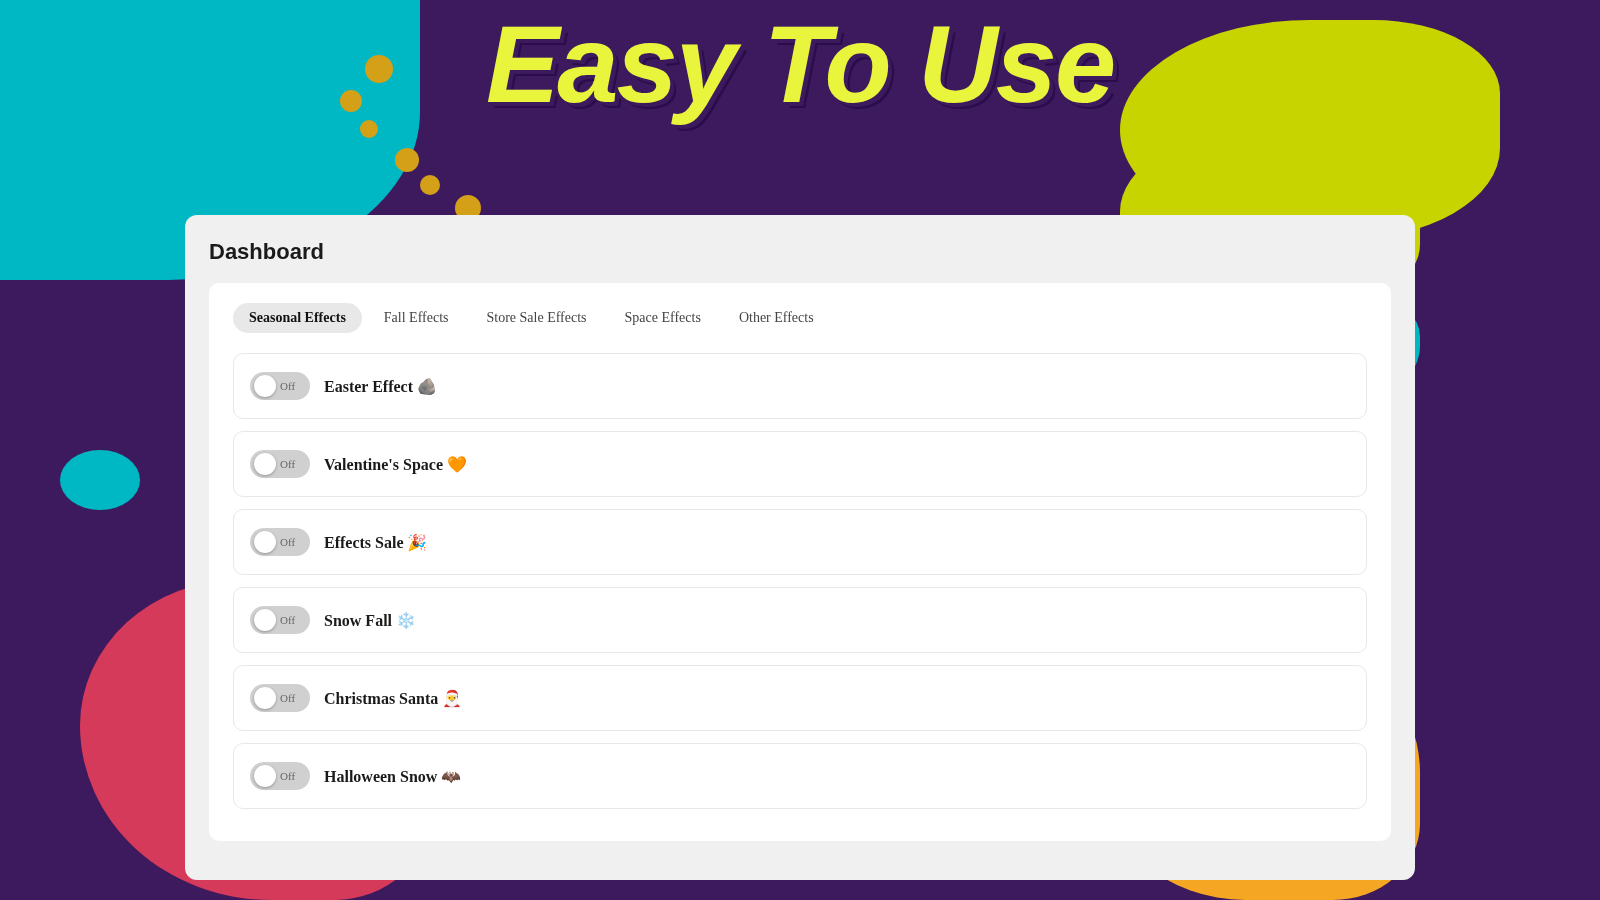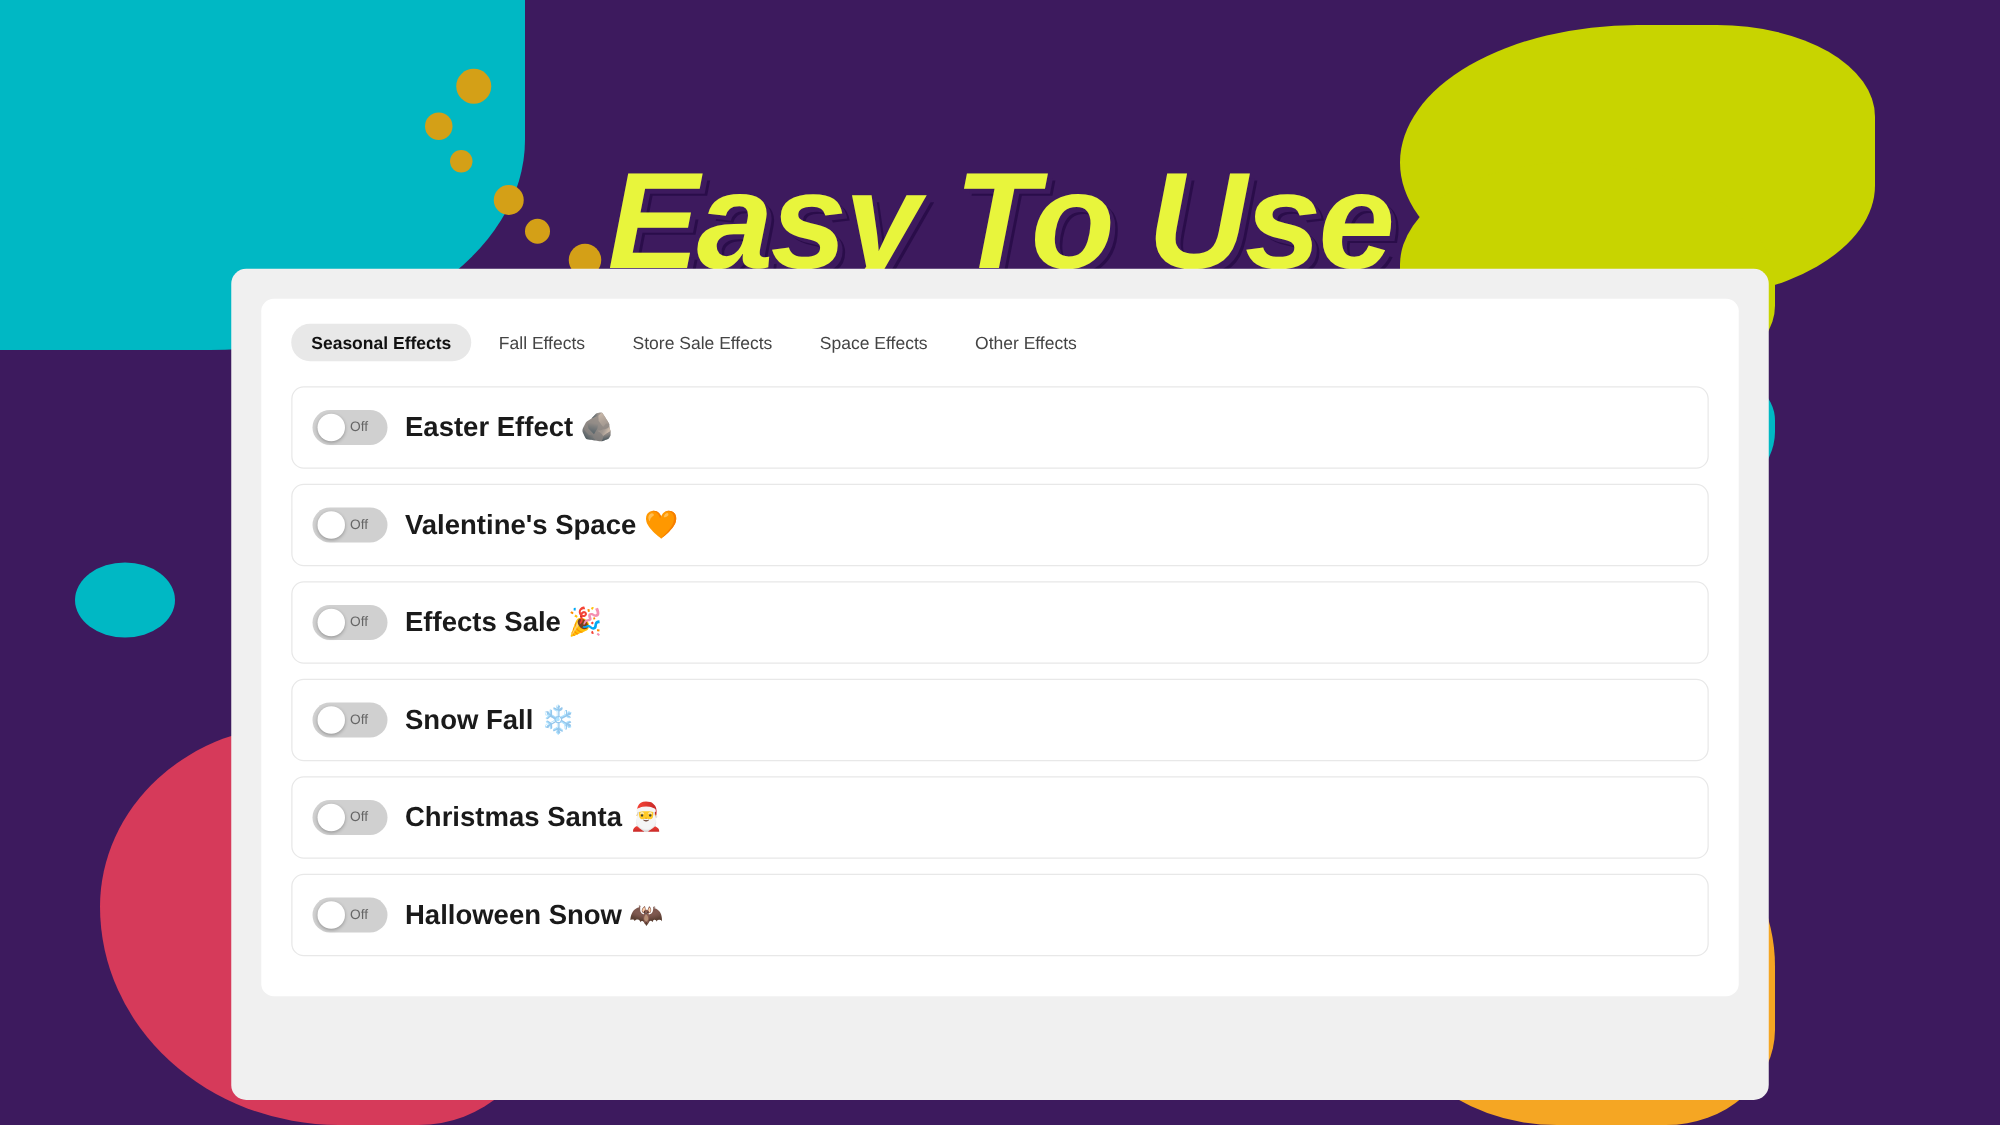--- a/index.html
+++ b/index.html
@@ -101,21 +101,21 @@
     }
 
     
     .hero {
       position: absolute;
       top: 0;
       left: 0;
       right: 0;
       height: 240px;
       display: flex;
-      align-items: flex-end;
+      align-items: flex-start;
       justify-content: center;
       z-index: 2;
     }
 
     .hero-title {
       font-size: 110px;
       font-weight: 900;
       color: #e8f53c;
       text-shadow: 4px 4px 0px #3d1a5e, 6px 6px 0px #2a0d4a;
       font-style: italic;
@@ -142,20 +142,21 @@
       font-weight: 700;
       color: #1a1a1a;
       margin-bottom: 18px;
     }
 
     
     .effects-card {
       background: #fff;
       border-radius: 10px;
       padding: 20px 24px;
+      font-family: Liberation Serif, serif;
     }
 
     
     .tabs {
       display: flex;
       gap: 6px;
       margin-bottom: 20px;
       align-items: center;
     }
 
@@ -183,21 +184,21 @@
       align-items: center;
       gap: 14px;
       padding: 18px 16px;
       border: 1px solid #e8e8e8;
       border-radius: 10px;
       margin-bottom: 12px;
       background: #fff;
     }
 
     .effect-name {
-      font-size: 22px;
+      font-size: 16px;
       font-weight: 700;
       color: #1a1a1a;
     }
 
     
     .toggle {
       display: flex;
       align-items: center;
       background: #d0d0d0;
       border-radius: 20px;
@@ -241,20 +242,21 @@
 <div class="coin" style="width:18px;height:18px;top:120px;left:360px;"></div>
 <div class="coin" style="width:24px;height:24px;top:148px;left:395px;"></div>
 <div class="coin" style="width:20px;height:20px;top:175px;left:420px;"></div>
 <div class="coin" style="width:26px;height:26px;top:195px;left:455px;"></div>
 
 <div class="hero">
   <h1 class="hero-title">Easy To Use</h1>
 </div>
 
 <div class="dashboard-panel">
+  <div class="dashboard-title">Dashboard</div>
 
   <div class="effects-card">
 
     <div class="tabs">
       <button class="tab active">Seasonal Effects</button>
       <button class="tab">Fall Effects</button>
       <button class="tab">Store Sale Effects</button>
       <button class="tab">Space Effects</button>
       <button class="tab">Other Effects</button>
     </div>

